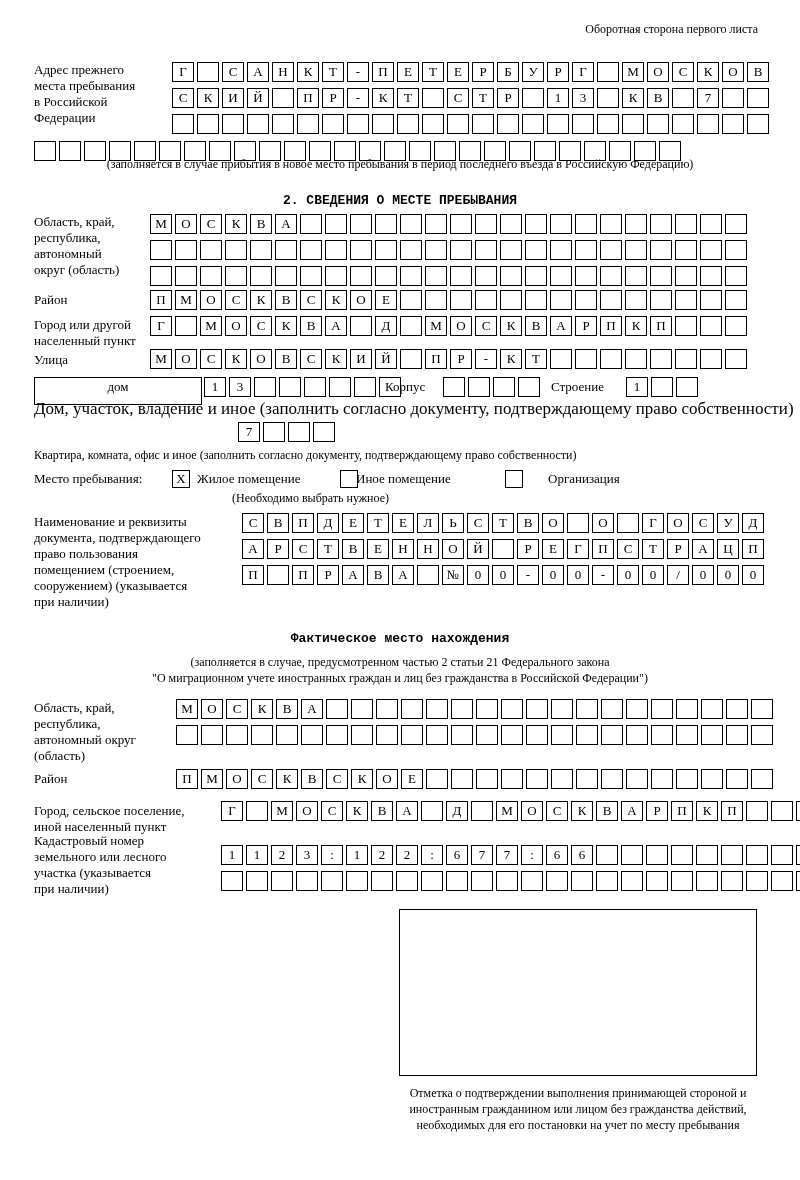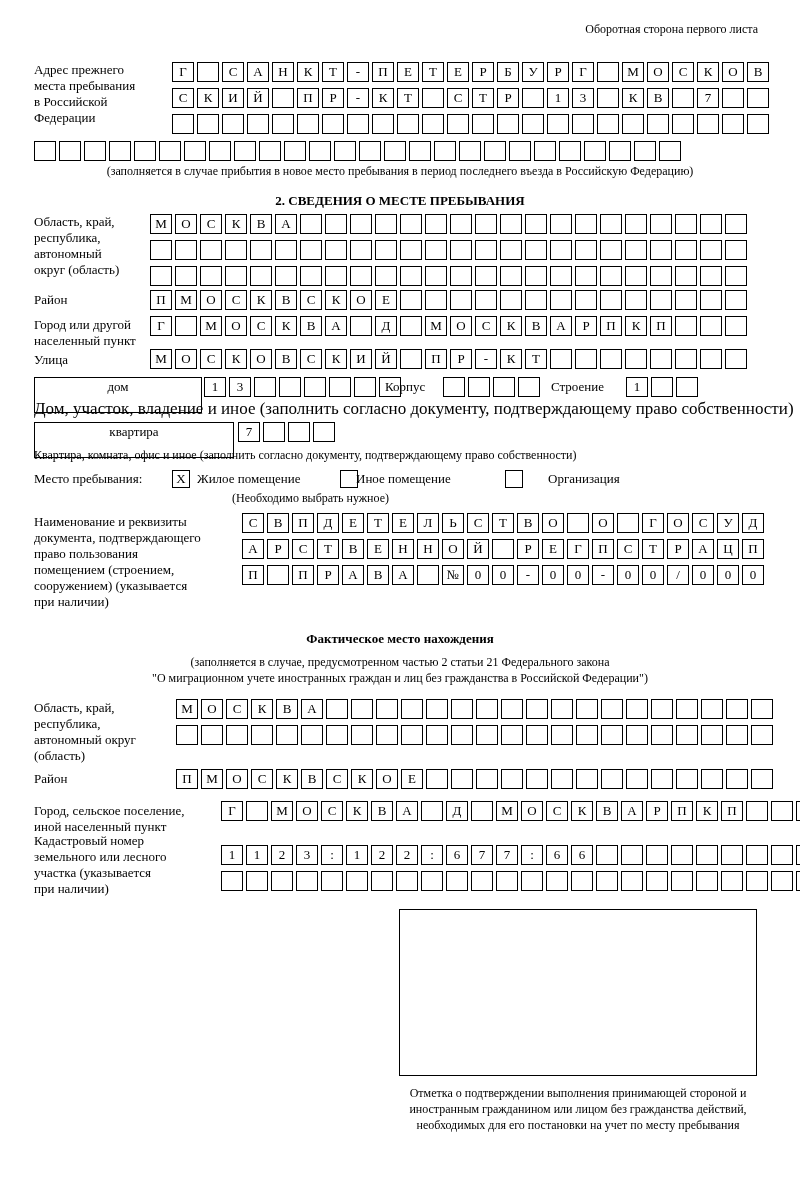--- a/index.html
+++ b/index.html
@@ -38,20 +38,21 @@
     line-height: 16px;
     text-align: center;
   }
   .bold-c {
     position: absolute;
     font-size: 13px;
     font-weight: bold;
     text-align: center;
     width: 100%;
     left: 0;
+    font-family: Liberation Mono, monospace;
   }
   .ital-c {
     position: absolute;
     font-size: 12px;
     text-align: center;
     width: 100%;
     left: 0;
     line-height: 15px;
   }
   .boxrow {
@@ -66,21 +67,21 @@
     box-sizing: border-box;
     text-align: center;
     font-size: 13px;
     line-height: 18px;
     font-family: "Liberation Serif", serif;
     background: #fff;
   }
   .wideinput {
     border: 1px solid #000;
     box-sizing: border-box;
-    height: 36px;
+    height: 28px;
     font-size: 13px;
     line-height: 18px;
     text-align: center;
     background: #fff;
   }
   .inline-lbl {
     position: absolute;
     font-size: 13px;
     line-height: 20px;
   }
@@ -220,21 +221,21 @@
       <div class="cell"></div>
       <div class="cell"></div>
       <div class="cell"></div>
       <div class="cell"></div>
       <div class="cell"></div>
       <div class="cell"></div>
       <div class="cell"></div>
       <div class="cell"></div>
     </div>
 
-  <div class="lbl-c" style="left:0; top:163px; width:800px; font-size:12px;">(заполняется в случае прибытия в новое место пребывания в период последнего въезда в Российскую Федерацию)</div>
+  <div class="lbl-c" style="left:0; top:156px; width:800px; font-size:12px;">(заполняется в случае прибытия в новое место пребывания в период последнего въезда в Российскую Федерацию)</div>
 
   <div class="bold-c" style="top:193px;">2. СВЕДЕНИЯ О МЕСТЕ ПРЕБЫВАНИЯ</div>
 
   <div class="lbl" style="left:34px; top:214px;">Область, край,
 республика,
 автономный
 округ (область)</div>
   <div class="boxrow" id="s2-reg-0" style="left:150px; top:214px;">
       <div class="cell">М</div>
       <div class="cell">О</div>
@@ -419,21 +420,20 @@
     </div>
   <div class="inline-lbl" style="left:551px; top:377px;">Строение</div>
   <div class="boxrow" id="s2-stroenie" style="left:626px; top:377px;">
       <div class="cell">1</div>
       <div class="cell"></div>
       <div class="cell"></div>
     </div>
 
   <div class="lbl" style="left:34px; top:401px; font-size:17px;">Дом, участок, владение и иное (заполнить согласно документу, подтверждающему право собственности)</div>
 
-  <div class="wideinput" style="position:absolute; left:34px; top:422px; width:200px;">квартира</div>
   <div class="boxrow" id="s2-flat" style="left:238px; top:422px;">
       <div class="cell">7</div>
       <div class="cell"></div>
       <div class="cell"></div>
       <div class="cell"></div>
     </div>
 
   <div class="lbl" style="left:34px; top:447px; font-size:12px;">Квартира, комната, офис и иное (заполнить согласно документу, подтверждающему право собственности)</div>
 
   <div class="inline-lbl" style="left:34px; top:469px;">Место пребывания:</div>

